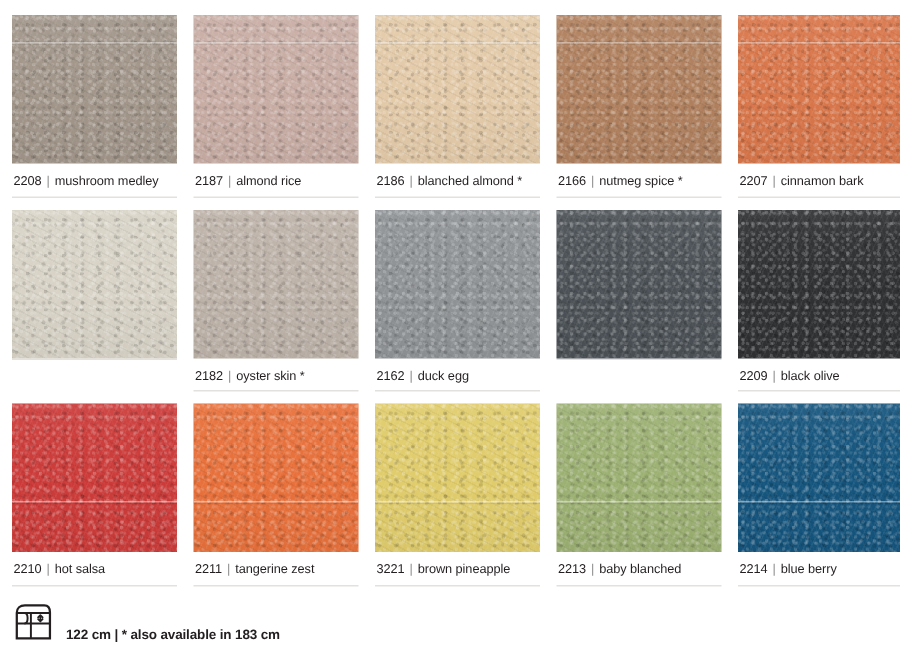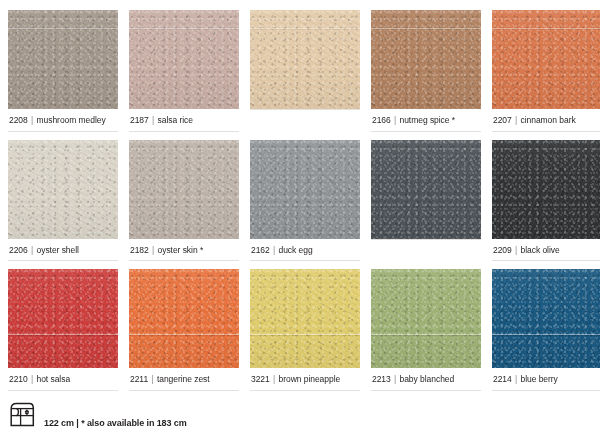--- a/index.html
+++ b/index.html
@@ -154,30 +154,31 @@
         <div class="caption"><span class="code">2208</span> <span class="sep">|</span> <span class="name">mushroom medley</span></div>
         <div class="rule"></div>
       </div>
       <div class="swatch-cell">
         <div class="chip seam-top" style="background-color: rgb(200, 173, 164);">
           <div class="grain"></div>
           <div class="grain2"></div>
           <div class="shade"></div>
           <div class="seam"></div>
         </div>
-        <div class="caption"><span class="code">2187</span> <span class="sep">|</span> <span class="name">salsa rice</span></div>
+        <div class="caption"><span class="code">2187</span> <span class="sep">|</span> <span class="name">almond rice</span></div>
         <div class="rule"></div>
       </div>
       <div class="swatch-cell">
         <div class="chip seam-top" style="background-color: rgb(227, 202, 168);">
           <div class="grain"></div>
           <div class="grain2"></div>
           <div class="shade"></div>
           <div class="seam"></div>
         </div>
+        <div class="caption"><span class="code">2186</span> <span class="sep">|</span> <span class="name">blanched almond *</span></div>
         <div class="rule"></div>
       </div>
       <div class="swatch-cell">
         <div class="chip seam-top" style="background-color: rgb(176, 128, 94);">
           <div class="grain"></div>
           <div class="grain2"></div>
           <div class="shade"></div>
           <div class="seam"></div>
         </div>
         <div class="caption"><span class="code">2166</span> <span class="sep">|</span> <span class="name">nutmeg spice *</span></div>
@@ -192,21 +193,20 @@
         </div>
         <div class="caption"><span class="code">2207</span> <span class="sep">|</span> <span class="name">cinnamon bark</span></div>
         <div class="rule"></div>
       </div>
       <div class="swatch-cell">
         <div class="chip seam-none" style="background-color: rgb(216, 211, 198);">
           <div class="grain"></div>
           <div class="grain2"></div>
           <div class="shade"></div>
         </div>
-        <div class="caption"><span class="code">2206</span> <span class="sep">|</span> <span class="name">oyster shell</span></div>
         <div class="rule"></div>
       </div>
       <div class="swatch-cell">
         <div class="chip seam-none" style="background-color: rgb(189, 178, 168);">
           <div class="grain"></div>
           <div class="grain2"></div>
           <div class="shade"></div>
         </div>
         <div class="caption"><span class="code">2182</span> <span class="sep">|</span> <span class="name">oyster skin *</span></div>
         <div class="rule"></div>

